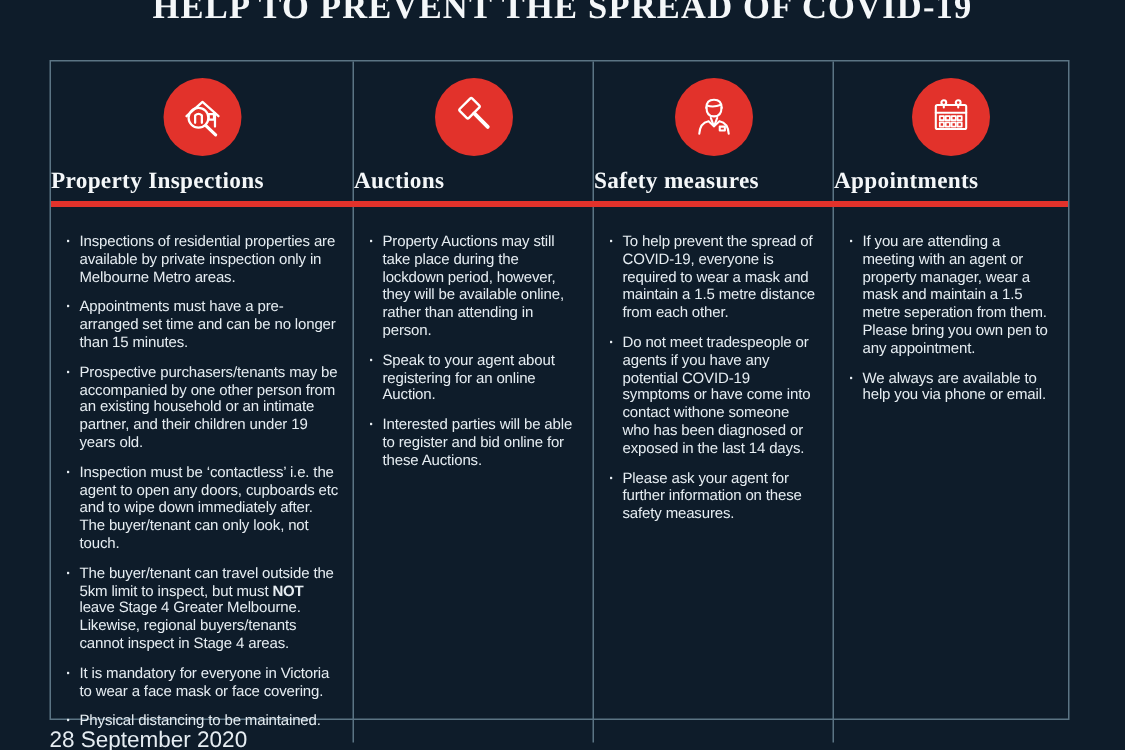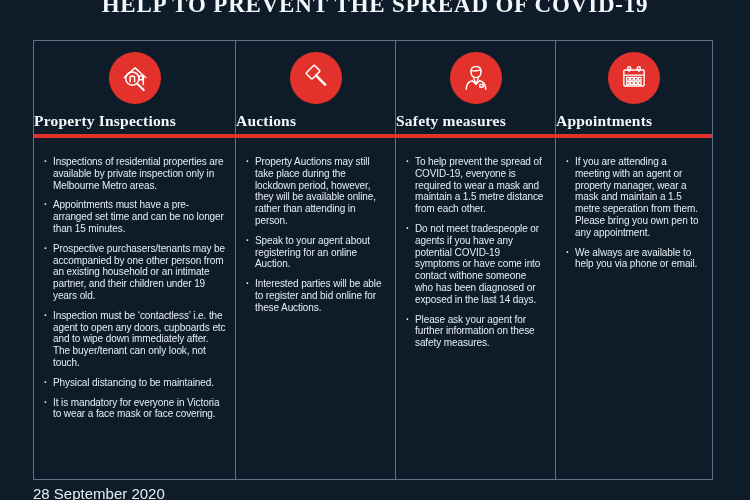--- a/index.html
+++ b/index.html
@@ -117,22 +117,23 @@
                 <path d="M17.1 20.4 L23.2 26.2" stroke-width="2"></path>
               </svg>
             </span>
     </div>
     <h2 class="col-title">Property Inspections</h2>
     <ul class="bullets">
             <li>Inspections of residential properties are available by private inspection only in Melbourne Metro areas.</li>
             <li>Appointments must have a pre-arranged set time and can be no longer than 15 minutes.</li>
             <li>Prospective purchasers/tenants may be accompanied by one other person from an existing household or an intimate partner, and their children under 19 years old.</li>
             <li>Inspection must be ‘contactless’ i.e. the agent to open any doors, cupboards etc and to wipe down immediately after. The buyer/tenant can only look, not touch.</li>
+            <li>The buyer/tenant can travel outside the 5km limit to inspect, but must <strong>NOT</strong> leave Stage 4 Greater Melbourne. Likewise, regional buyers/tenants cannot inspect in Stage 4 areas.</li>
+            <li>It is mandatory for everyone in Victoria to wear a face mask or face covering.</li>
             <li>Physical distancing to be maintained.</li>
-            <li>It is mandatory for everyone in Victoria to wear a face mask or face covering.</li>
           </ul>
   </section>
 
   <section class="col">
     <div class="icon-wrap">
       <span class="icon">
               <svg viewBox="0 0 30 30" fill="none" stroke="#fff" stroke-linecap="round" stroke-linejoin="round" stroke-width="1.5">
                 <rect x="8.2" y="4" width="8" height="11" rx="1" transform="rotate(45 12.2 9.5)"></rect>
                 <path d="M15.2 12.8 L23.6 21.2" stroke-width="2.4"></path>
               </svg>

